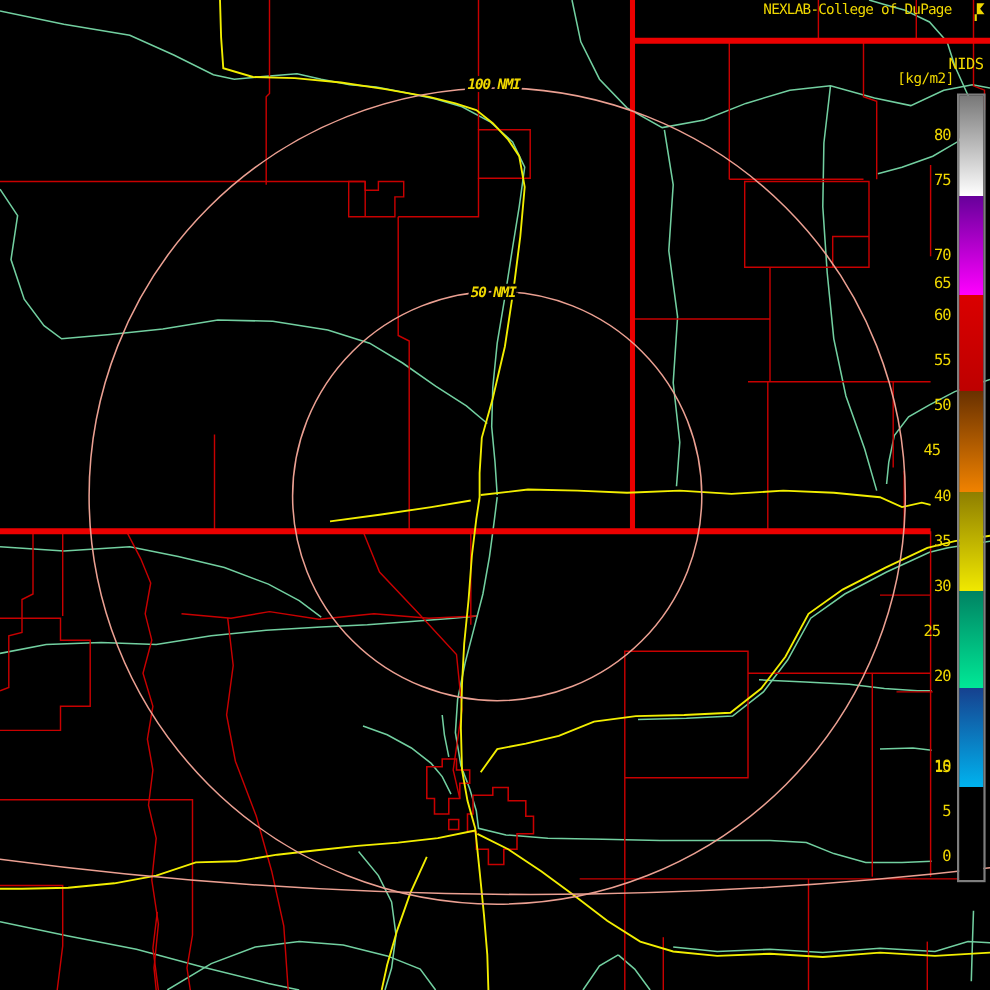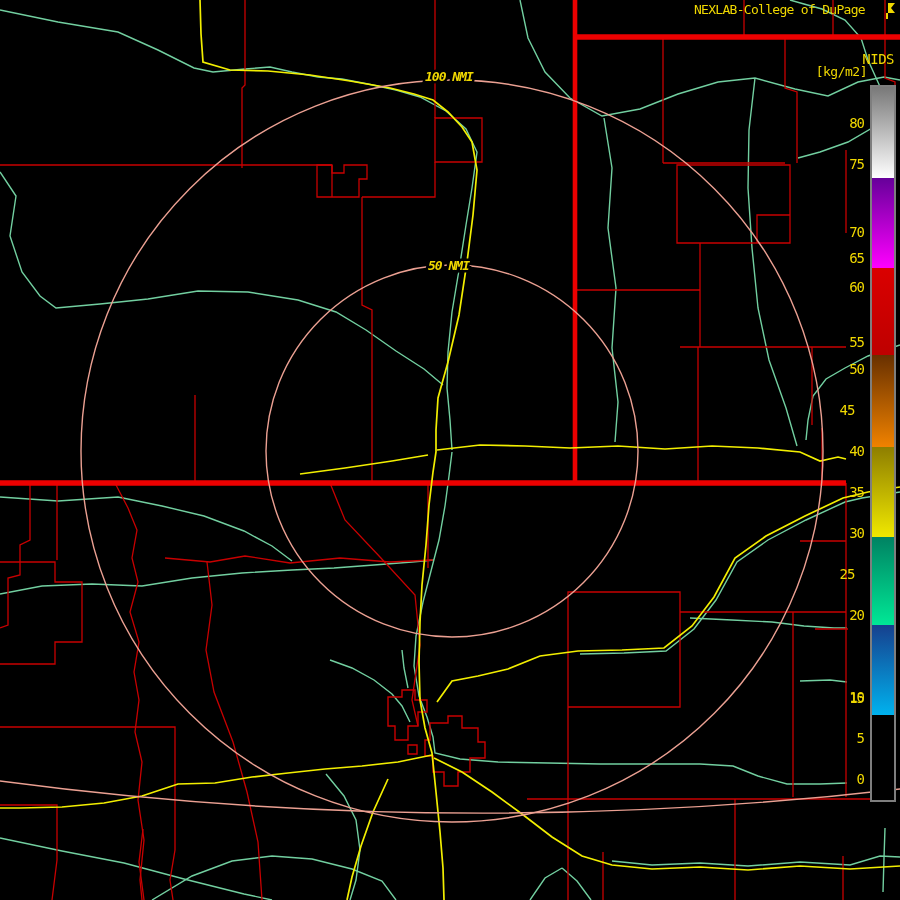--- a/index.html
+++ b/index.html
@@ -167,21 +167,21 @@
 
   <div id="colorbar" style="background: linear-gradient(rgb(120, 120, 120) 0%, rgb(255, 255, 255) 12.76%, rgb(102, 0, 154) 12.76%, rgb(255, 0, 255) 25.39%, rgb(218, 0, 0) 25.39%, rgb(190, 0, 0) 37.59%, rgb(104, 48, 0) 37.59%, rgb(240, 130, 0) 50.49%, rgb(142, 126, 0) 50.49%, rgb(240, 232, 0) 63.11%, rgb(0, 130, 98) 63.11%, rgb(0, 232, 150) 75.46%, rgb(22, 64, 142) 75.46%, rgb(0, 178, 238) 88.08%, rgb(0, 0, 0) 88.08%, rgb(0, 0, 0) 100%);"></div>
   <div id="nids-title" class="cb-label">NIDS</div>
   <div id="nids-units" class="cb-label">[kg/m2]</div>
   <div id="ticks">
       <div class="tick" style="top: 114px; text-align: right;">80</div>
       <div class="tick" style="top: 155px;">75</div>
       <div class="tick" style="top: 196px; margin-top: 27px;">70</div>
       <div class="tick" style="top: 237px; margin-top: 12px;">65</div>
       <div class="tick" style="top: 278px;">60</div>
-      <div class="tick" style="top: 319px; margin-top: 14px;">55</div>
+      <div class="tick" style="top: 319px;">55</div>
       <div class="tick" style="top: 360px;">50</div>
       <div class="tick" style="top: 401px; text-align: center;">45</div>
       <div class="tick" style="top: 442px;">40</div>
       <div class="tick" style="top: 483px;">35</div>
       <div class="tick" style="top: 524px;">30</div>
       <div class="tick" style="top: 565px; text-align: center;">25</div>
       <div class="tick" style="top: 606px;">20</div>
       <div class="tick" style="top: 647px; margin-top: 42px;">15</div>
       <div class="tick" style="top: 688px;">10</div>
       <div class="tick" style="top: 729px;">5</div>

